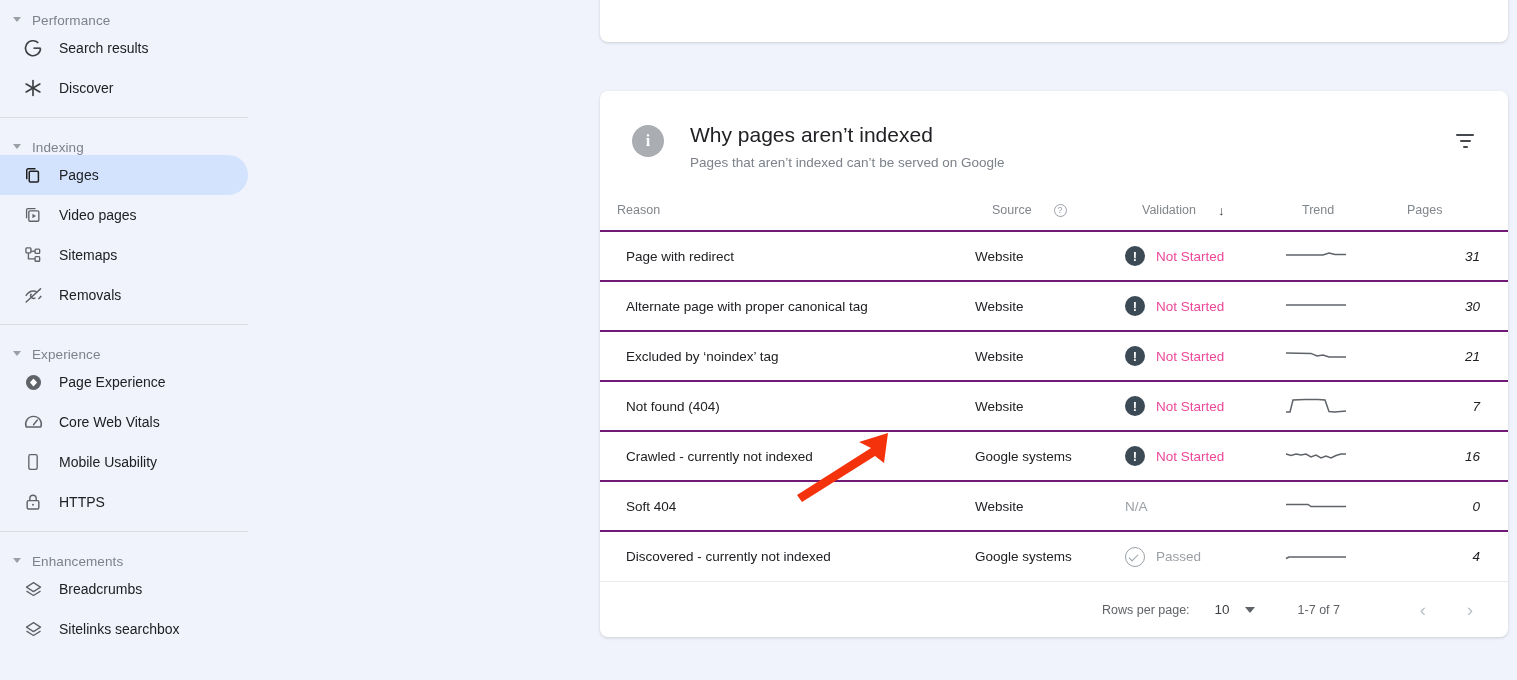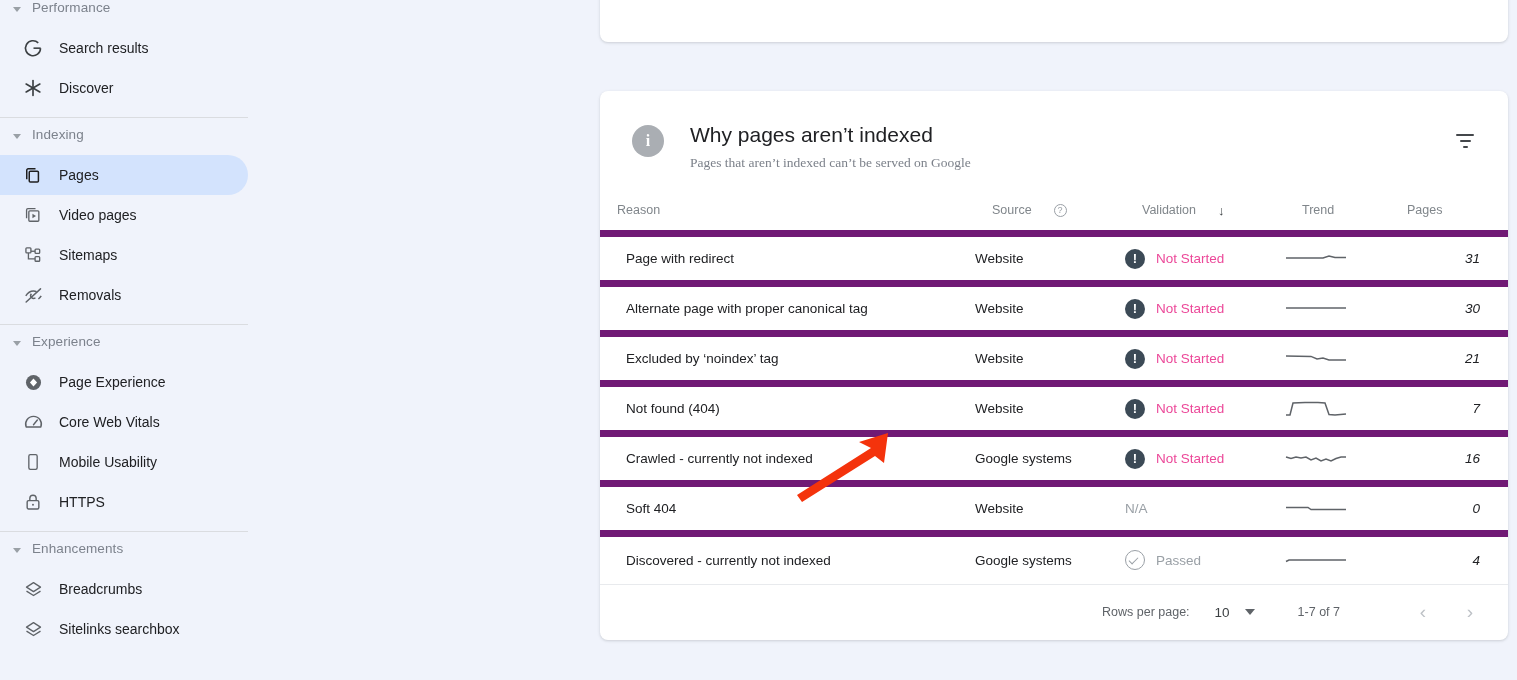--- a/index.html
+++ b/index.html
@@ -13,21 +13,21 @@
 
   
   .sidebar {
     width: 270px; height: 680px;
     background: #f0f3fb;
     flex: 0 0 270px;
     position: relative;
     padding-top: 0;
   }
   .sb-section {
-    display: flex; align-items: flex-start;
+    display: flex; align-items: flex-end;
     height: 28px;
     padding-left: 8px;
     color: #8a8f98;
     font-size: 13.5px;
   }
   .sb-caret {
     width: 18px; height: 18px;
     display: inline-flex; align-items: center; justify-content: center;
     margin-right: 6px;
   }
@@ -113,21 +113,21 @@
     width: 32px; height: 32px; border-radius: 50%;
     background: #aaaeb3;
     flex: 0 0 32px;
     margin: 3px 26px 0 0;
     display: flex; align-items: center; justify-content: center;
     color: #fff; font-size: 16px; font-weight: 700;
     font-family: "Liberation Serif", serif;
   }
   .card-head-txt { flex: 1; }
   .card-title { font-size: 21px; color: #202124; font-weight: 400; line-height: 26px; }
-  .card-sub { font-size: 13.5px; color: #7c818a; margin-top: 6px; line-height: 18px; font-family: Liberation Serif, serif; }
+  .card-sub { font-size: 13.5px; color: #7c818a; margin-top: 6px; line-height: 18px; }
   .filter-btn {
     width: 34px; height: 34px;
     display: flex; flex-direction: column; align-items: center; justify-content: center;
     cursor: pointer; gap: 3.5px;
     margin-top: 2px;
   }
   .filter-btn span { display: block; background: #44474b; height: 2.5px; border-radius: 1px; }
   .filter-btn span:nth-child(1) { width: 18px; }
   .filter-btn span:nth-child(2) { width: 11px; }
   .filter-btn span:nth-child(3) { width: 5px; }
@@ -151,21 +151,21 @@
   .th-flex { display: inline-flex; align-items: center; gap: 22px; }
   .help-ico {
     width: 13px; height: 13px; border-radius: 50%;
     border: 1.2px solid #9aa0a6; color: #9aa0a6;
     font-size: 9px; line-height: 11px; text-align: center;
     display: inline-block;
   }
   .sort-arrow { font-size: 13px; color: #3c4043; line-height: 1; }
 
   table.tbl td {
-    border-top: 7px solid #701a75;
+    border-top: 2px solid #701a75;
     height: 50px;
     font-size: 13.5px;
     color: #202124;
     vertical-align: middle;
   }
   td.td-reason { padding-left: 26px; }
   td.td-source { color: #3c4043; }
   td.td-pages  { text-align: right; padding-right: 28px; color: #3c4043; font-style: italic; }
 
   .valid-cell { display: flex; align-items: center; gap: 11px; }

